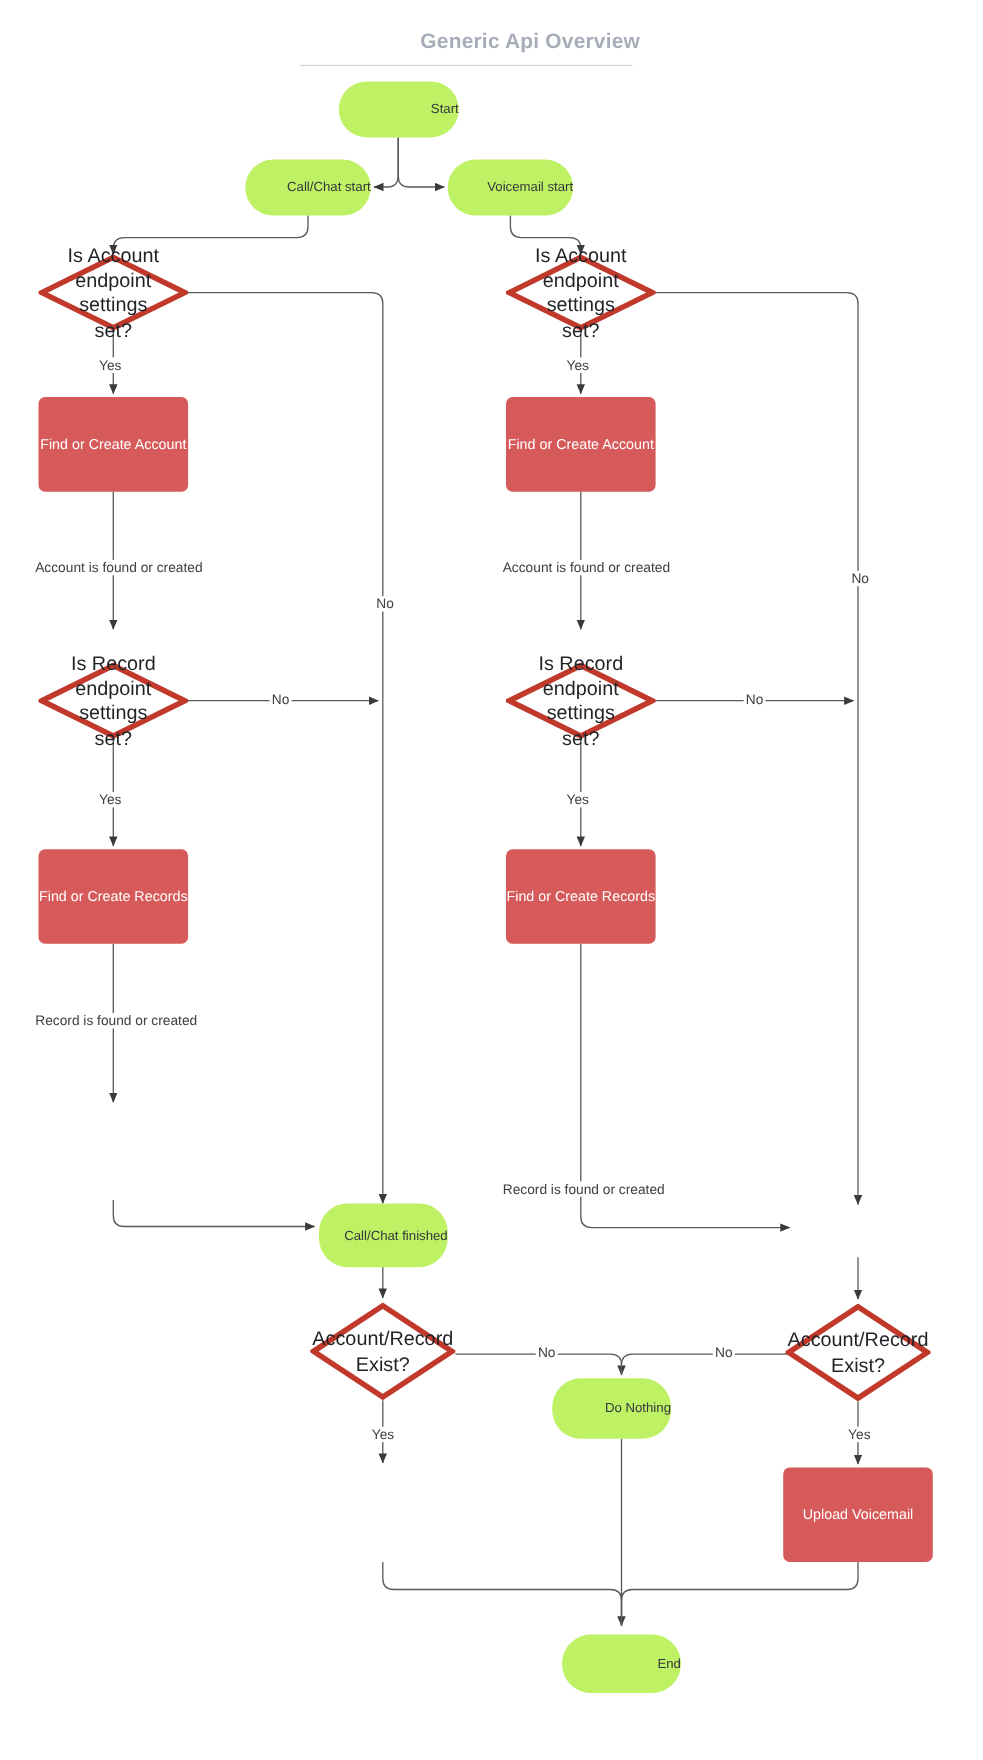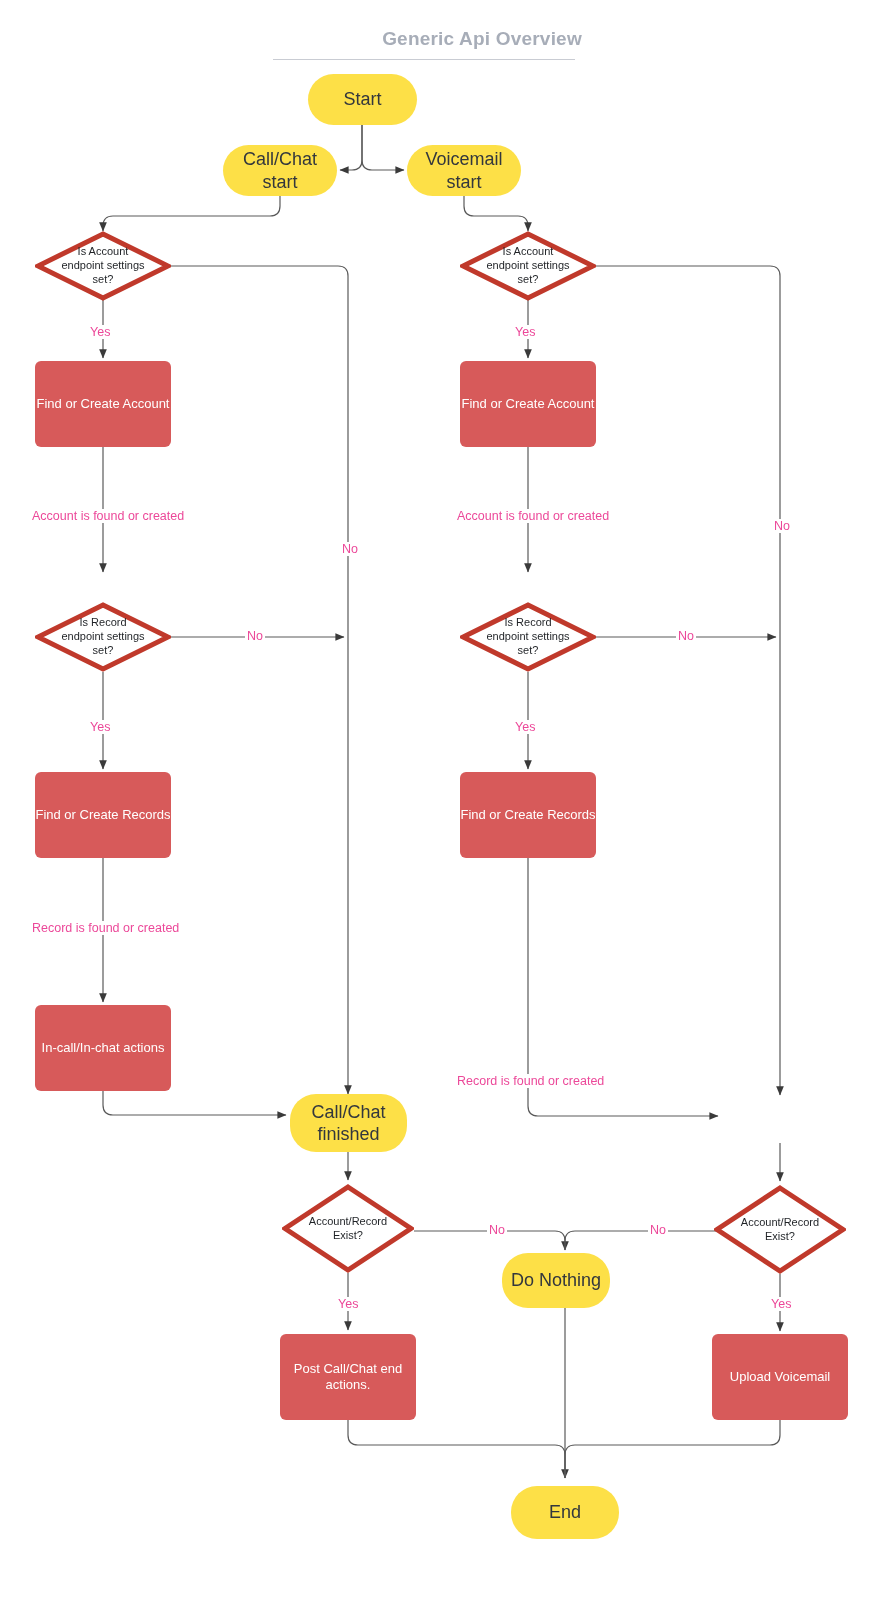--- a/index.html
+++ b/index.html
@@ -29,52 +29,53 @@
     box-sizing: border-box;
     display: flex;
     align-items: center;
     justify-content: center;
     text-align: center;
     line-height: 1.25;
     white-space: pre-line;
     z-index: 3;
   }
   .node.terminal {
-    background: #fde047;
+    background: #bef264;
     border-radius: 26px;
     color: #33373d;
-    font-size: 18px;
+    font-size: 12px;
+    justify-content: flex-end;
   }
   .node.process {
     background: #d75a5a;
     border-radius: 6px;
     color: #ffffff;
     font-size: 13px;
     align-items: center;
   }
   .node.decision {
     color: #1f2226;
-    font-size: 11px;
+    font-size: 18px;
     background: transparent;
   }
   .node.decision .dia-shape {
     position: absolute;
     left: 0; top: 0;
     width: 100%; height: 100%;
     z-index: 0;
   }
   .node.decision .dia-text {
     position: relative;
     z-index: 1;
     padding: 0 4px;
   }
   .edge-label {
     position: absolute;
     font-size: 12.5px;
-    color: #ec4899;
+    color: #404040;
     background: #ffffff;
     padding: 0 2px;
     white-space: nowrap;
     z-index: 2;
   }
   #title {
     position: absolute;
     left: 0;
     top: 28px;
     width: 894px;
@@ -223,23 +224,20 @@
   </div>
 
   <div class="node process" style="left:35px; top:772px; width:136px; height:86px;">
     <span>Find or Create Records</span>
   </div>
 
   <div class="node process" style="left:460px; top:772px; width:136px; height:86px;">
     <span>Find or Create Records</span>
   </div>
 
-  <div class="node process" style="left:35px; top:1005px; width:136px; height:86px;">
-    <span>In-call/In-chat actions</span>
-  </div>
 
   <div class="node terminal" style="left:290px; top:1094px; width:117px; height:58px;">
     <span>Call/Chat finished</span>
   </div>
 
 
   <div class="node decision" style="left:282px; top:1184px; width:132px; height:89px;">
     <svg class="dia-shape" viewBox="0 0 132 89" preserveAspectRatio="none">
       <polygon points="66,3 129,44.5 66,86 3,44.5" fill="#ffffff" stroke="#c0392b" stroke-width="5"></polygon>
     </svg>
@@ -252,24 +250,20 @@
       <polygon points="66,3 129,44.5 66,86 3,44.5" fill="#ffffff" stroke="#c0392b" stroke-width="5"></polygon>
     </svg>
     <span class="dia-text">Account/Record
 Exist?</span>
   </div>
 
   <div class="node terminal" style="left:502px; top:1253px; width:108px; height:55px;">
     <span>Do Nothing</span>
   </div>
 
-  <div class="node process" style="left:280px; top:1334px; width:136px; height:86px;">
-    <span>Post Call/Chat end
-actions.</span>
-  </div>
 
   <div class="node terminal" style="left:511px; top:1486px; width:108px; height:53px;">
     <span>End</span>
   </div>
 
   <div class="node process" style="left:712px; top:1334px; width:136px; height:86px;">
     <span>Upload Voicemail</span>
   </div>
 
   <div class="edge-label" style="left:88px; top:325px;">Yes</div>

